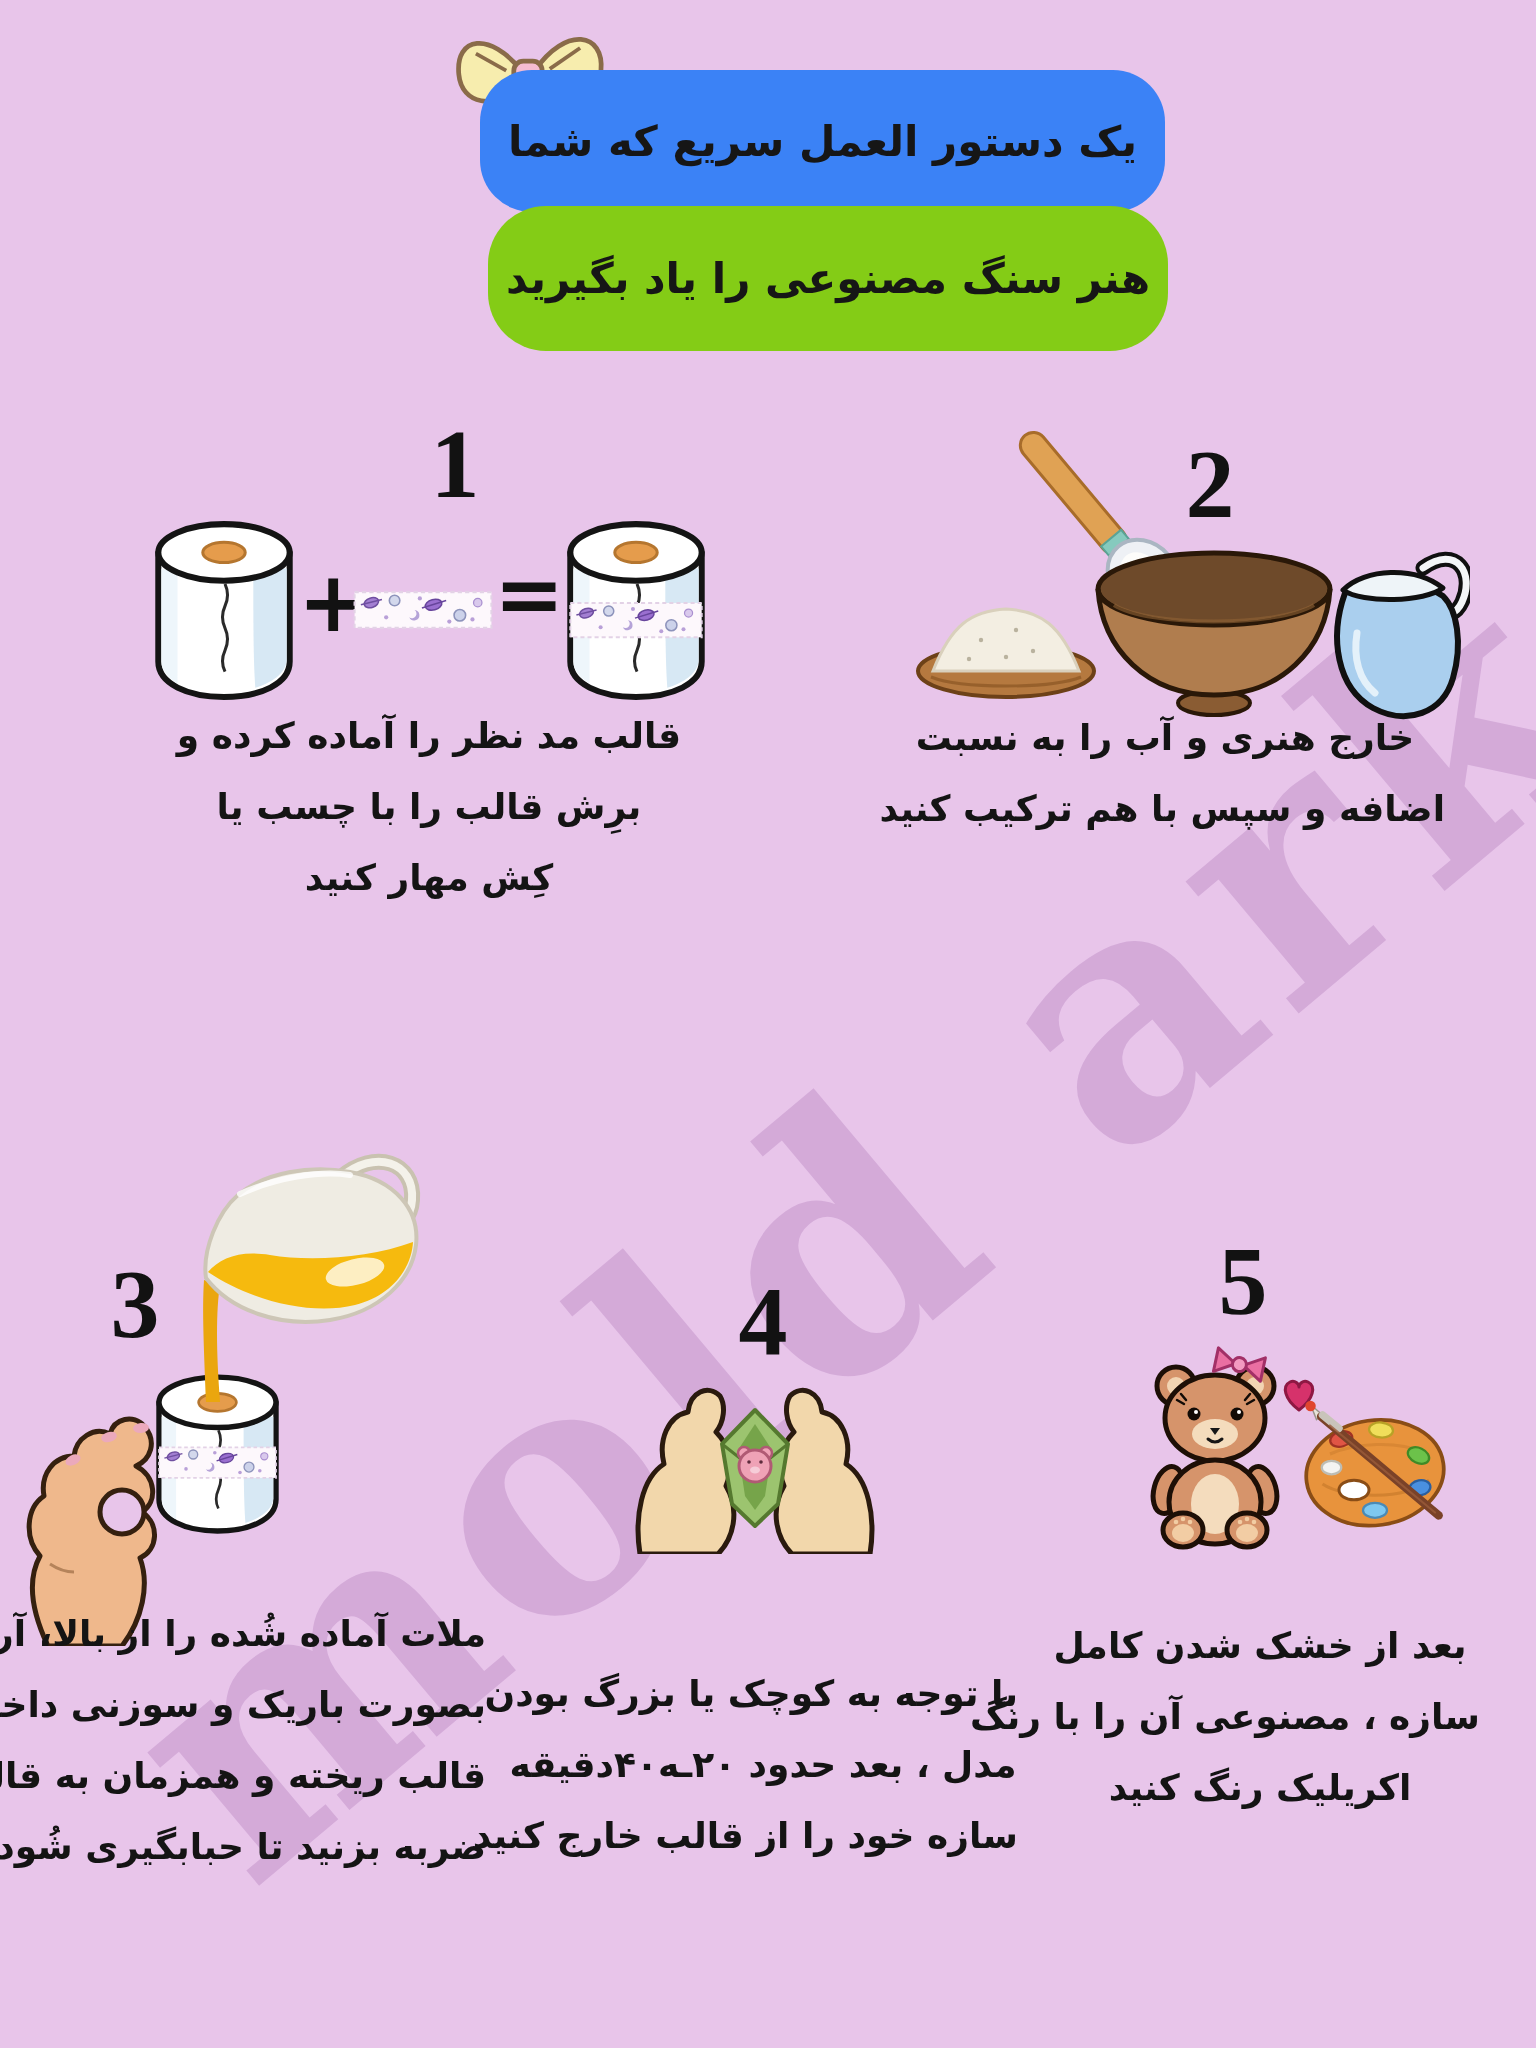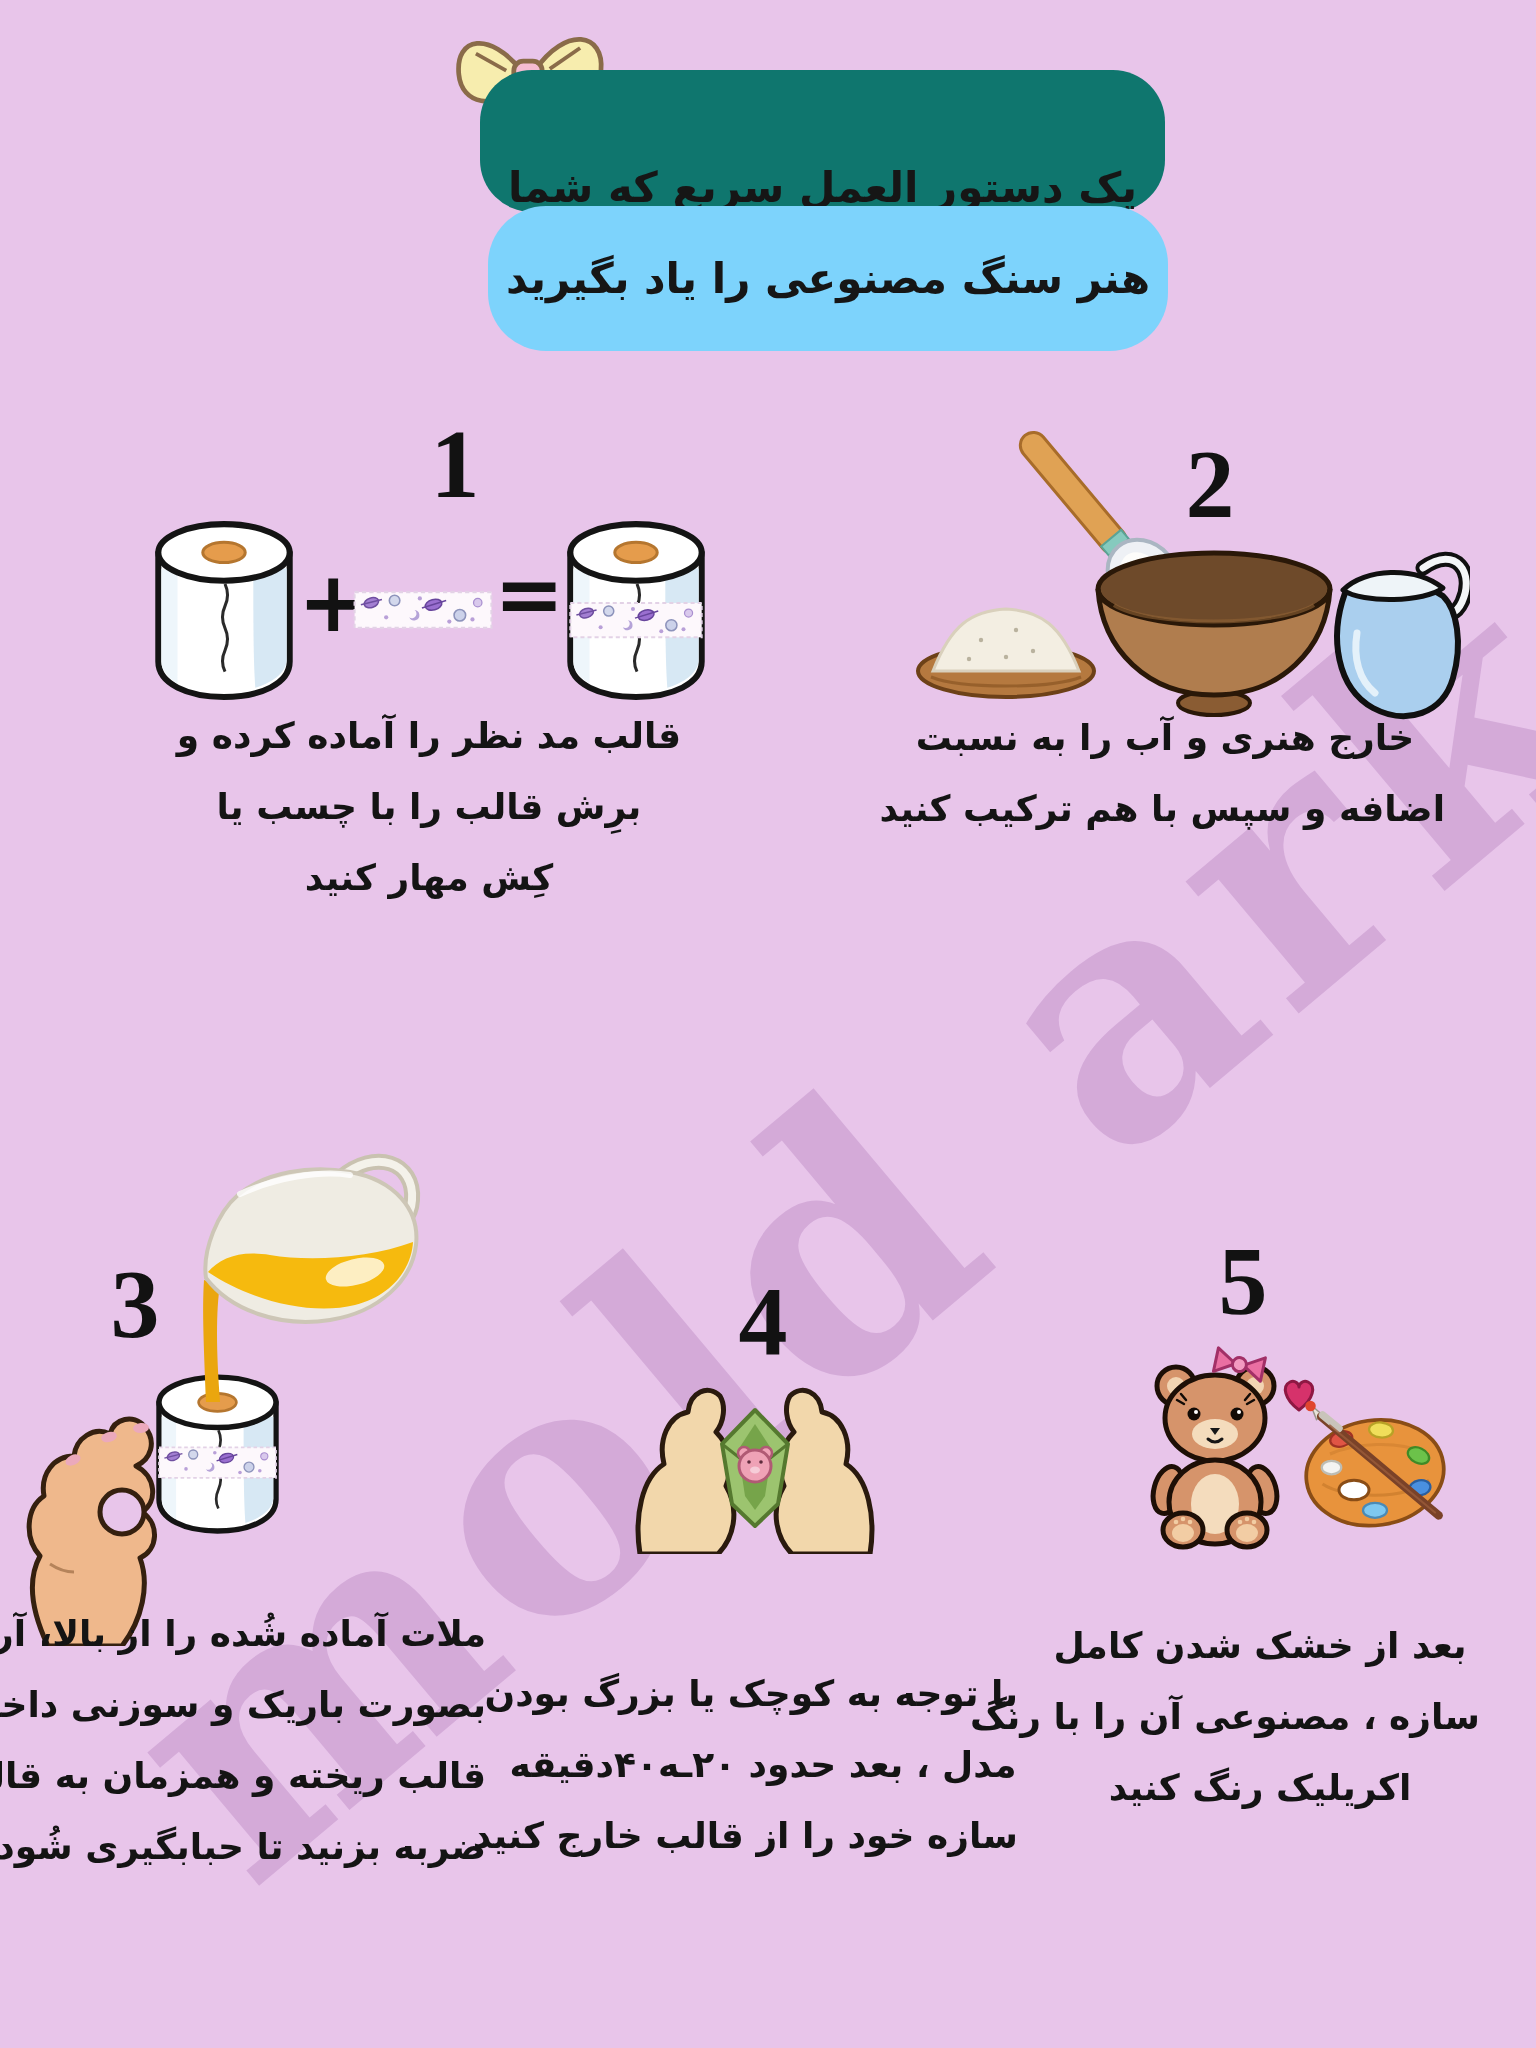--- a/index.html
+++ b/index.html
@@ -10,22 +10,22 @@
     position:absolute;left:-200px;top:955px;width:2300px;
     font-family:"DejaVu Serif", serif;font-weight:700;font-size:335px;
     letter-spacing:14px;color:#c495cb;opacity:0.55;
     transform:rotate(-40deg);text-align:center;white-space:nowrap;
     pointer-events:none;user-select:none;
   }
   .bubble{
     position:absolute;display:flex;align-items:center;justify-content:center;
     direction:rtl;font-weight:700;font-size:42px;color:#161616;
   }
-  .bubble-blue{left:480px;top:70px;width:685px;height:142px;background:#0f766e;border-radius:52px;align-items:flex-end;}
-  .bubble-yellow{left:488px;top:206px;width:680px;height:145px;background:#7dd3fc;border-radius:58px;}
+  .bubble-blue{left:480px;top:70px;width:685px;height:142px;background:#3b82f6;border-radius:52px;}
+  .bubble-yellow{left:488px;top:206px;width:680px;height:145px;background:#84cc16;border-radius:58px;}
   .num{
     position:absolute;width:100px;text-align:center;
     font-family:"Liberation Serif", serif;font-weight:700;font-size:98px;
     color:#121212;line-height:1;
   }
   .sym{
     position:absolute;font-weight:700;font-size:84px;color:#121212;line-height:1;
     font-family:"DejaVu Sans", sans-serif;
   }
   .caption{

